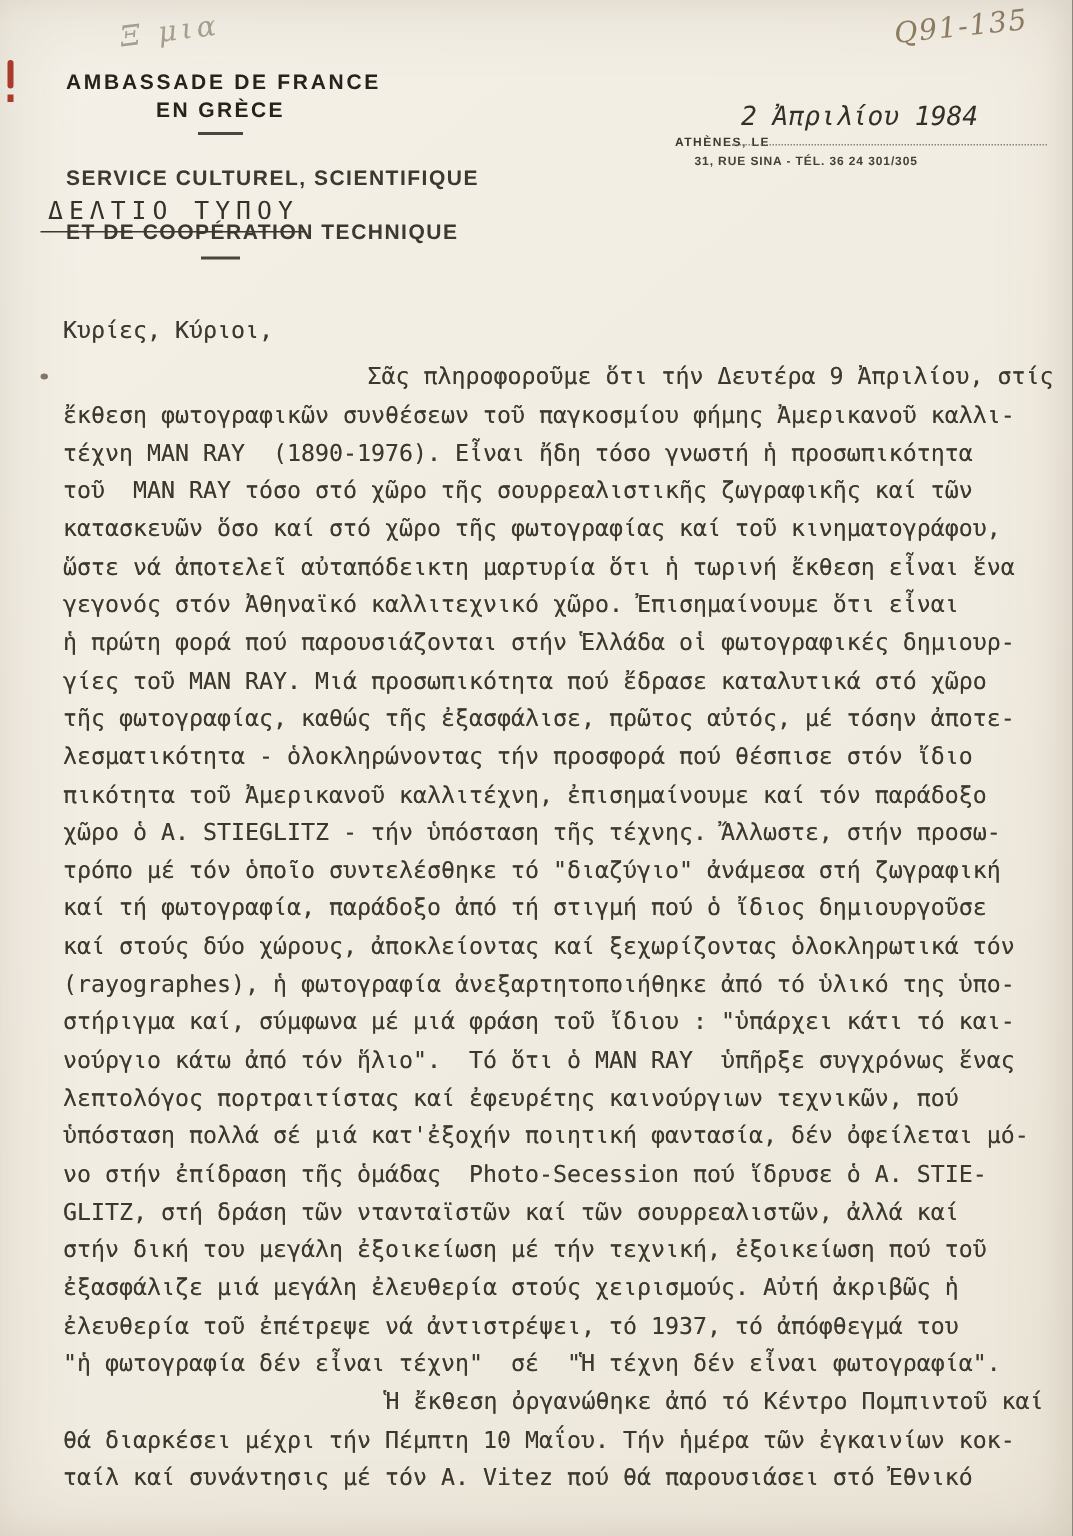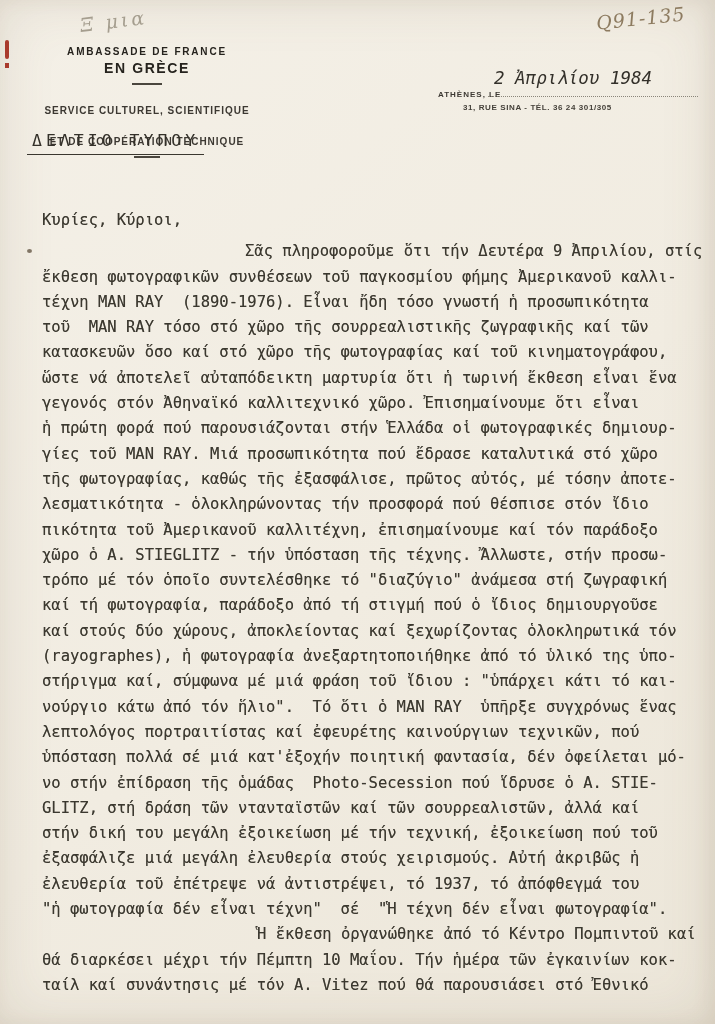--- a/index.html
+++ b/index.html
@@ -5,28 +5,28 @@
   html,body{margin:0;padding:0;background:#6e6a62;}
   .page{
     position:relative;width:715px;height:1024px;overflow:hidden;
     background:linear-gradient(140deg,#f4f0e7 0%,#f1ece1 55%,#ece6d9 100%);
     box-shadow:inset 0 0 55px rgba(115,95,65,.14), inset -6px 0 18px rgba(110,90,60,.08);
     font-family:"DejaVu Sans Mono",monospace;color:#3b382f;
   }
   
   .letterhead{position:absolute;left:44px;top:46px;width:206px;text-align:center;
     font-family:"Liberation Sans",sans-serif;color:#26231e;}
-  .lh-org1{font-size:10px;font-weight:bold;letter-spacing:1.8px;white-space:nowrap;}
+  .lh-org1{font-size:14px;font-weight:bold;letter-spacing:1.8px;white-space:nowrap;}
   .lh-org2{font-size:14px;font-weight:bold;letter-spacing:1.6px;margin-top:3px;}
   .lh-rule{width:30px;height:2px;background:#4a463e;margin:7px auto 8px;}
-  .lh-svc{font-size:10px;font-weight:bold;letter-spacing:1px;margin-top:20px;color:#3c3832;white-space:nowrap;}
+  .lh-svc{font-size:14px;font-weight:bold;letter-spacing:1px;margin-top:20px;color:#3c3832;white-space:nowrap;}
   .lh-rule2{width:26px;height:2px;background:#4a463e;margin:9px auto 0;}
   
   .dateblock{position:absolute;left:438px;top:66px;width:270px;height:60px;}
-  .place-label{position:absolute;left:0;top:24px;font-family:"Liberation Sans",sans-serif;
+  .place-label{position:absolute;left:12px;top:24px;font-family:"Liberation Sans",sans-serif;
     font-size:8px;font-weight:bold;letter-spacing:1px;color:#3c3832;}
   .typed-date{position:absolute;left:56px;top:2px;font-size:17.5px;color:#33302a;white-space:pre;font-style:italic;}
   .dotline{position:absolute;left:50px;top:30px;width:210px;border-bottom:1.5px dotted #8a857a;}
   .addr{position:absolute;left:0;top:37px;font-family:"Liberation Sans",sans-serif;
     font-size:8px;font-weight:bold;letter-spacing:.6px;color:#45413a;white-space:nowrap;padding-left:25px;}
   
   .doc-title{position:absolute;top:131px;left:0;width:715px;text-align:left;margin-left:27px;}
   .doc-title span{display:inline-block;font-size:16.5px;letter-spacing:4px;
     border-bottom:1.7px solid #3a372f;padding:0 5px 4px;color:#34312a;}
   

